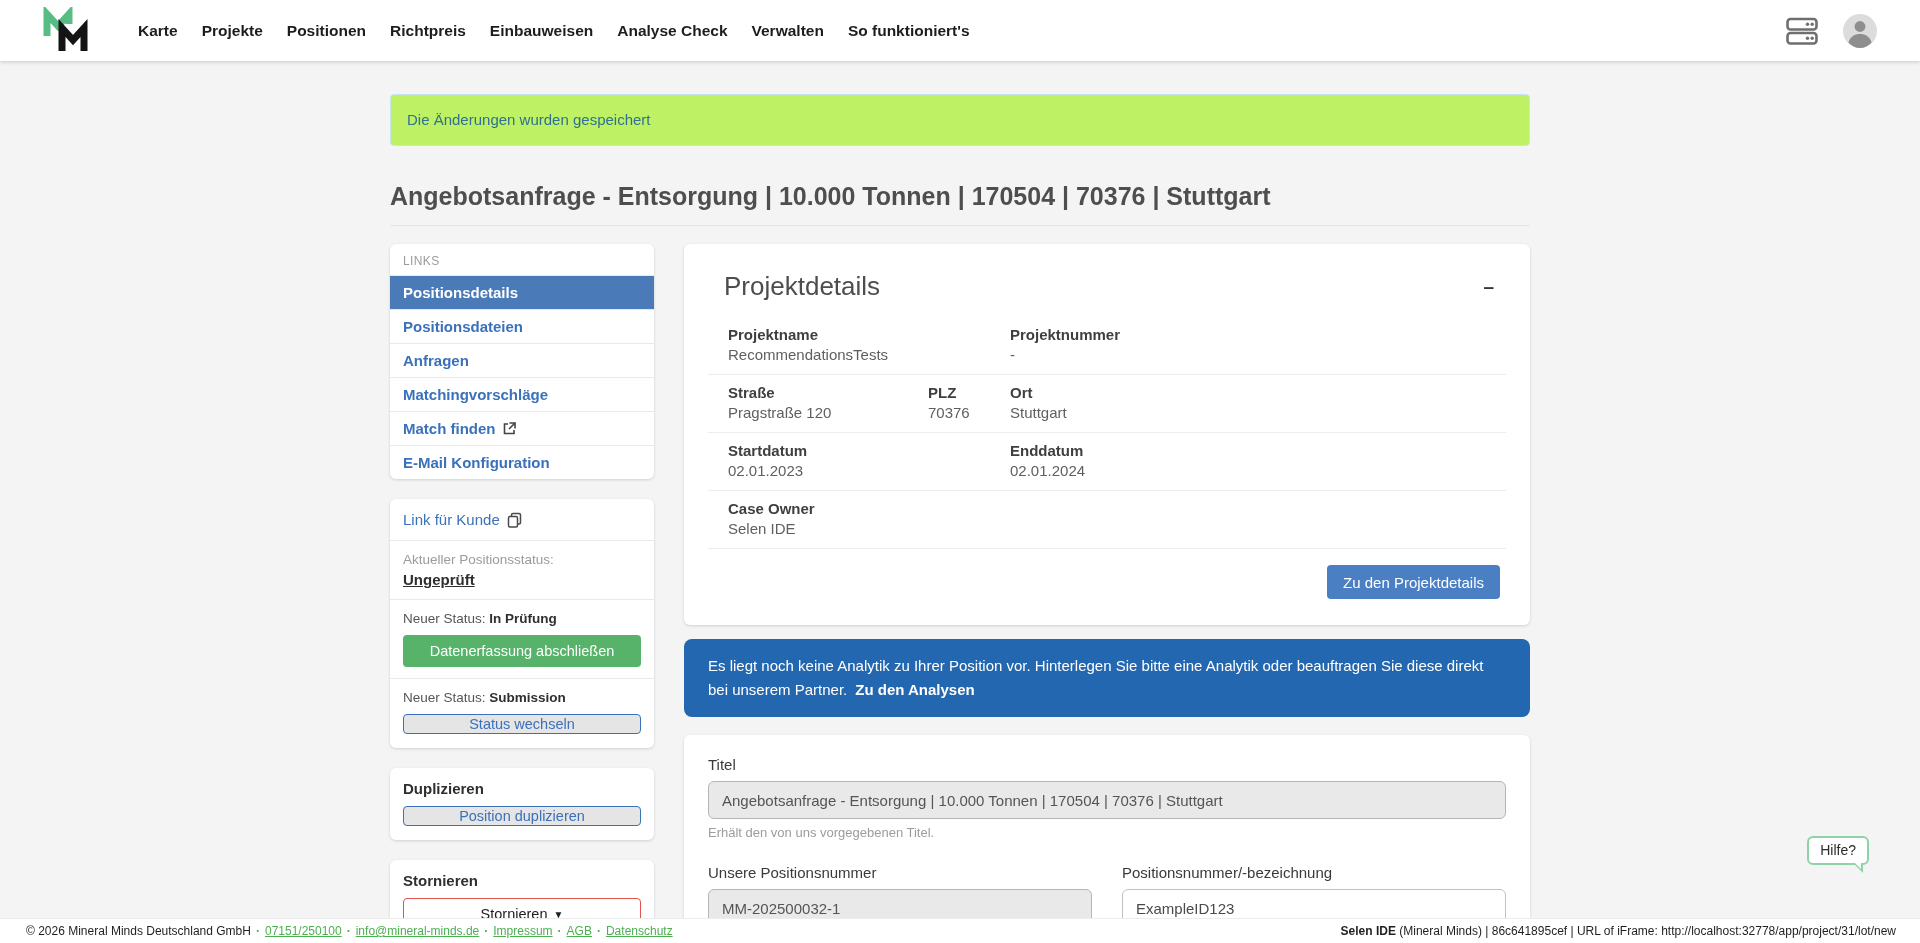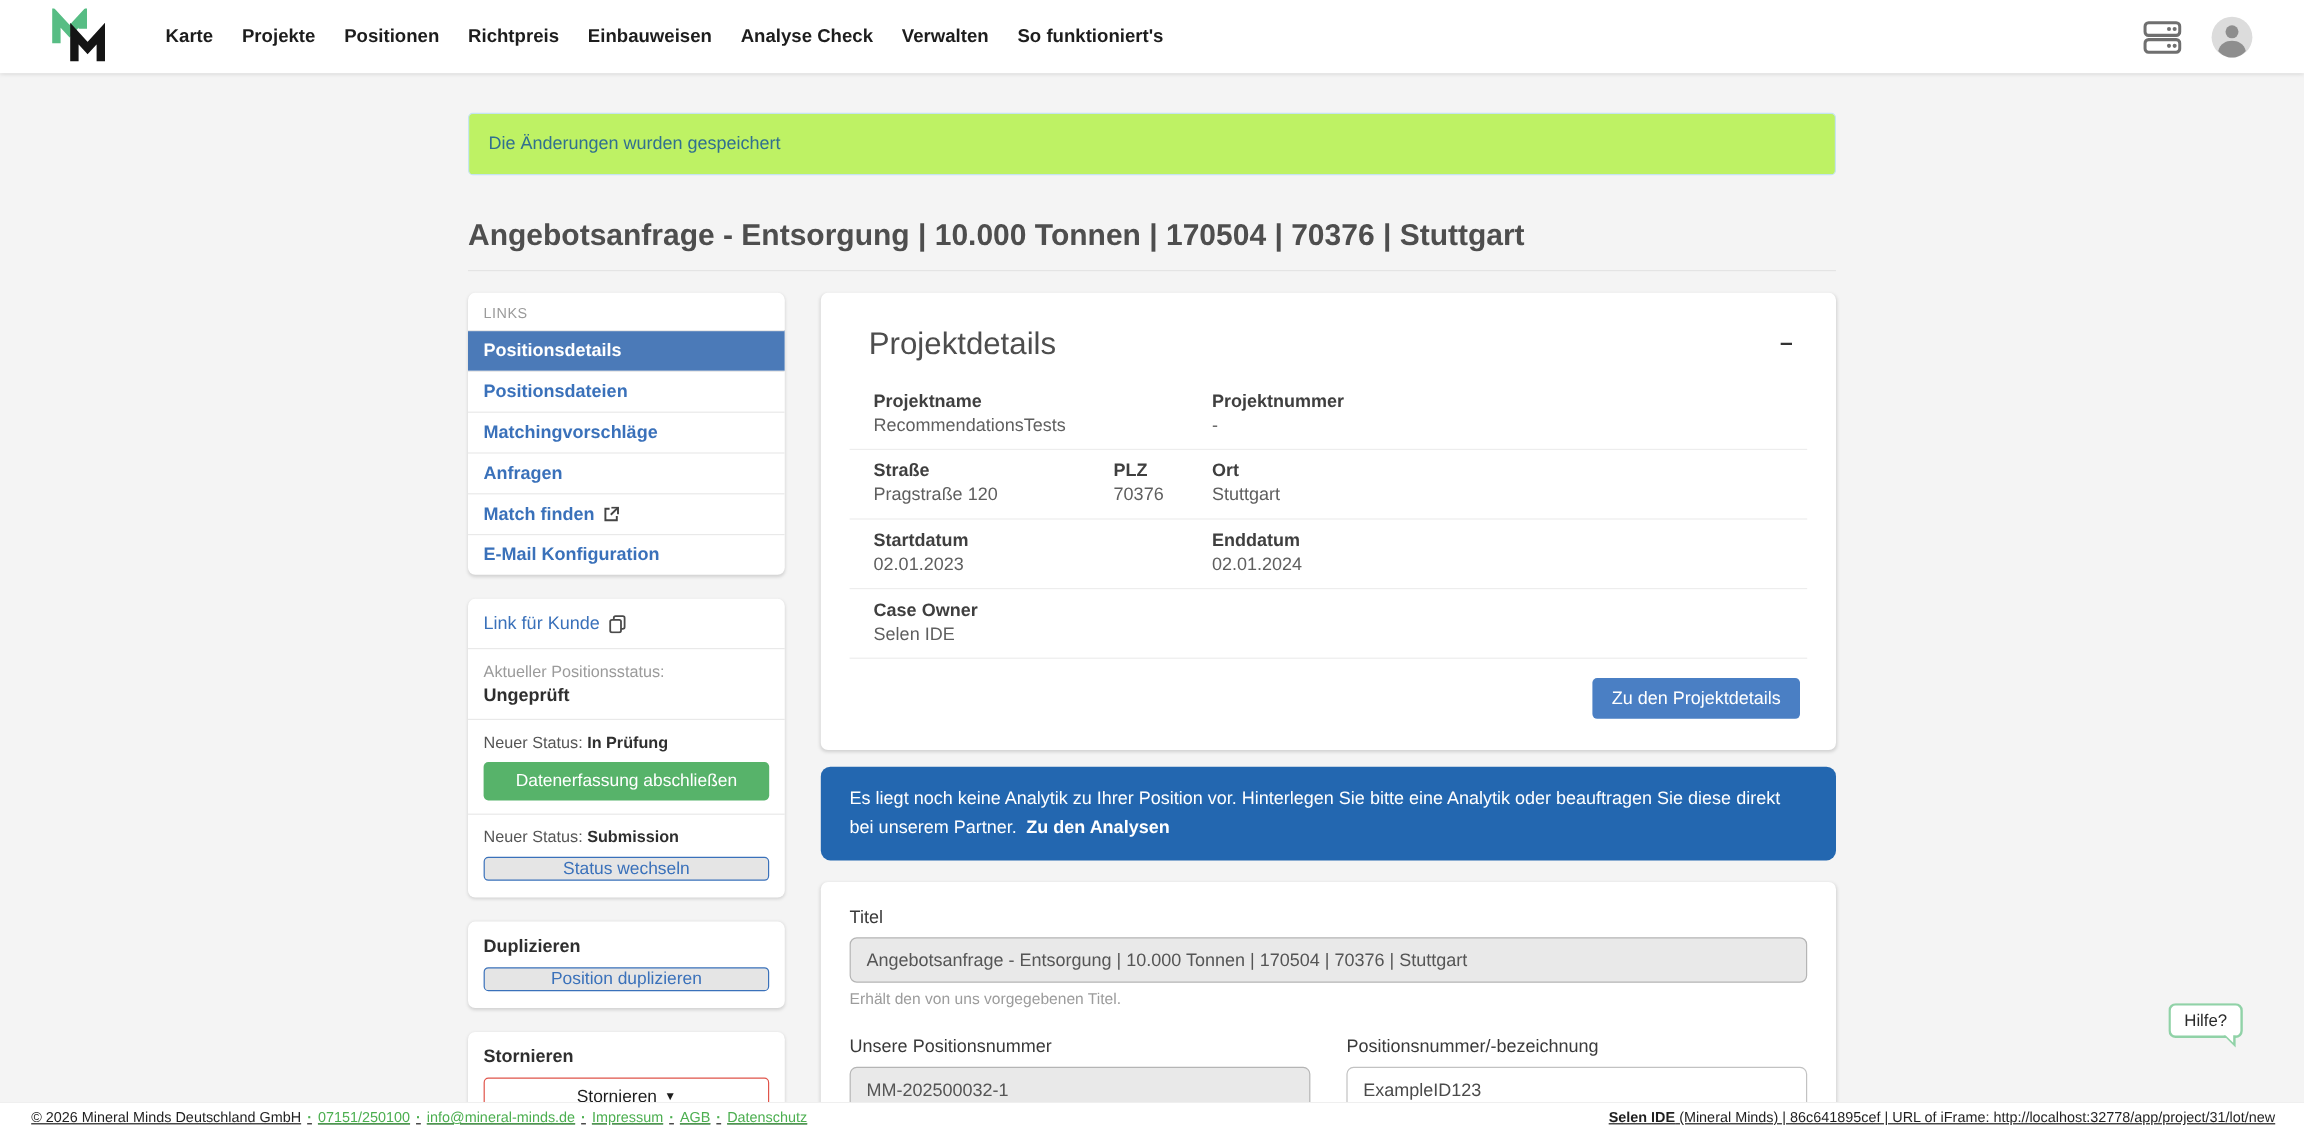--- a/index.html
+++ b/index.html
@@ -59,21 +59,21 @@
   }
   .link-item.active { background: #4b7ab8; color: #fff; }
 
   .side-card { margin-top: 20px; padding: 12px 13px 14px; }
   .side-divider { border: none; border-top: 1px solid #e9e9e9; margin: 11px -13px; }
   .customer-link {
     color: #3a71ba; font-size: 15px; font-weight: 400; cursor: pointer;
     display: inline-flex; align-items: center; gap: 7px;
   }
   .muted-label { color: #9b9b9b; font-size: 13.5px; }
-  .status-current { font-weight: 700; color: #2f2f2f; font-size: 15px; margin-top: 4px; }
+  .status-current { font-weight: 700; color: #2f2f2f; font-size: 15px; margin-top: 4px; text-decoration: underline; }
   .status-line { color: #555; font-size: 13.5px; }
   .status-line b { color: #2f2f2f; }
   .btn {
     display: block; width: 100%; border-radius: 4px; cursor: pointer;
     font-family: "Liberation Sans", sans-serif;
   }
   .btn-green {
     margin-top: 9px; height: 32px; background: #57b36a; border: none;
     color: #fff; font-size: 14.5px;
   }
@@ -142,21 +142,21 @@
   .help-bubble::after {
     content: ""; position: absolute; right: 6px; bottom: -6px;
     width: 0; height: 0; border-top: 7px solid #fff; border-left: 7px solid transparent;
   }
 
   
   .footer {
     position: fixed; left: 0; bottom: 0; width: 1920px; height: 25px;
     background: #fff; border-top: 1px solid #ececec; z-index: 15;
     display: flex; justify-content: space-between; align-items: center;
-    padding: 0 24px 0 26px; font-size: 12px; color: #1f1f1f; text-decoration: underline;
+    padding: 0 24px 0 26px; font-size: 12px; color: #1f1f1f;
   }
   .footer-left { display: flex; align-items: center; white-space: nowrap; }
   .footer-sep { color: #4caf50; margin: 0 5px; font-weight: 700; }
   .footer-link { color: #4caf50; text-decoration: underline; cursor: pointer; }
   .footer-right { white-space: nowrap; color: #1f1f1f; }
   .footer-right b { font-weight: 700; }
 </style>
 </head>
 <body>
 
@@ -212,24 +212,24 @@
 
       <div class="card links-card">
         <div class="links-header">LINKS</div>
         <div class="link-item active">
           <span>Positionsdetails</span>
         </div>
         <div class="link-item">
           <span>Positionsdateien</span>
         </div>
         <div class="link-item">
+          <span>Anfragen</span>
+        </div>
+        <div class="link-item">
           <span>Matchingvorschläge</span>
-        </div>
-        <div class="link-item">
-          <span>Anfragen</span>
         </div>
         <div class="link-item">
           <span>Match finden</span>
           <svg width="13" height="13" viewBox="0 0 13 13">
             <path d="M5,2 L1.5,2 L1.5,11.5 L11,11.5 L11,8" fill="none" stroke="#444" stroke-width="1.6"></path>
             <path d="M6.5,1 L12,1 L12,6.5" fill="none" stroke="#444" stroke-width="1.6"></path>
             <path d="M12,1 L6,7" fill="none" stroke="#444" stroke-width="1.6"></path>
           </svg>
         </div>
         <div class="link-item">

